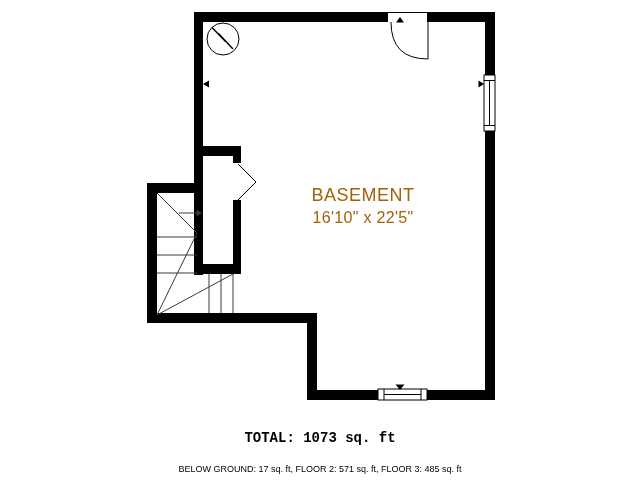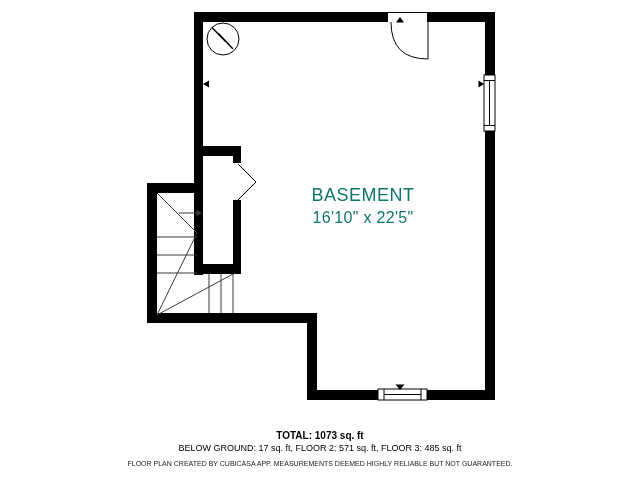--- a/index.html
+++ b/index.html
@@ -11,34 +11,34 @@
     font-family: "Liberation Sans", sans-serif;
     overflow: hidden;
   }
   .plan-svg { position: absolute; left: 0; top: 0; }
   .room-label {
     position: absolute;
     left: 243px;
     top: 186px;
     width: 240px;
     text-align: center;
-    color: #0f766e;
+    color: #a16207;
   }
   .room-name { font-size: 18px; letter-spacing: 0.5px; line-height: 1.1; }
   .room-dims { font-size: 16px; margin-top: 3px; letter-spacing: 0.3px; }
   .footer {
     position: absolute;
     left: 0;
     top: 430px;
     width: 640px;
     text-align: center;
     color: #000000;
   }
-  .f-total { font-size: 10px; font-weight: bold; }
-  .f-line { font-size: 9px; margin-top: 2px; }
+  .f-total { font-size: 14px; font-weight: bold; font-family: Liberation Mono, monospace; }
+  .f-line { font-size: 9px; margin-top: 18px; }
   .f-disclaimer { font-size: 7px; margin-top: 7px; color: #1a1a1a; }
 </style>
 </head>
 <body>
 
 <div class="canvas">
 
   <svg class="plan-svg" width="640" height="480" viewBox="0 0 640 480">
 
     <g fill="#000000">

